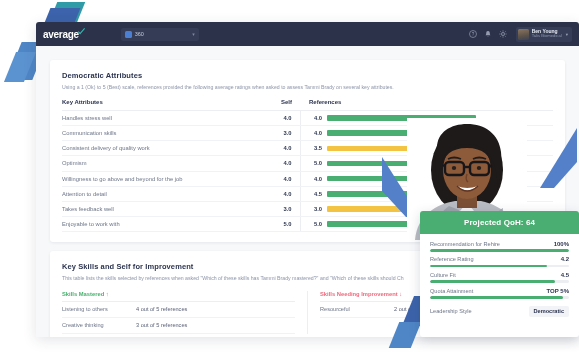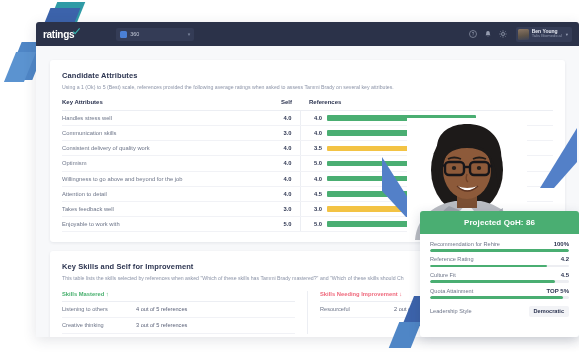--- a/index.html
+++ b/index.html
@@ -187,21 +187,21 @@
     <div class="para" style="left:52px;top:2px;width:28px;height:26px;background:#2f9ba6;"></div>
     <div class="para" style="left:44px;top:8px;width:30px;height:32px;background:#3c63ab;"></div>
     <div class="para" style="left:14px;top:42px;width:26px;height:38px;background:#4f86c6;"></div>
     <div class="para" style="left:10px;top:52px;width:20px;height:30px;background:#5b93d0;"></div>
   </div>
 
   <div class="window">
 
     <div class="topbar">
       <div class="logo">
-        <span>ratings</span>
+        <span>average</span>
         <svg class="tick" viewBox="0 0 10 10">
           <path d="M0.5 5 L3 8 L9.5 0.5" fill="none" stroke="#35b6b0" stroke-width="1.6"></path>
         </svg>
       </div>
 
       <div class="selector">
         <span class="sel-icon"></span>
         <span class="sel-label">360</span>
         <span class="sel-caret">▾</span>
       </div>
@@ -236,21 +236,21 @@
             <div class="user-org">Talis Biomedical</div>
           </div>
           <span class="user-caret">▾</span>
         </div>
       </div>
     </div>
 
     <div class="content">
 
       <div class="card">
-        <div class="card-title">Candidate Attributes</div>
+        <div class="card-title">Democratic Attributes</div>
         <div class="card-sub">Using a 1 (Ok) to 5 (Best) scale, references provided the following average ratings when asked to assess Tammi Brady on several key attributes.</div>
 
         <table class="attr">
           <thead>
             <tr>
               <th>Key Attributes</th>
               <th class="num">Self</th>
               <th class="refs" colspan="2">References</th>
             </tr>
           </thead>
@@ -416,21 +416,21 @@
 
         <path d="M60 56 Q58 62 61 64" stroke="#6e4128" stroke-width="1.4" fill="none"></path>
 
         <path d="M50 68 Q60 77 71 68 Q60 72 50 68 Z" fill="#ffffff"></path>
         <path d="M50 68 Q60 78 71 68" stroke="#5e3421" stroke-width="1.3" fill="none"></path>
       </g>
     </svg>
   </div>
 
   <div class="qoh">
-    <div class="qoh-head">Projected QoH: 86</div>
+    <div class="qoh-head">Projected QoH: 64</div>
     <div class="qoh-body">
       <div id="qoh-metrics">
           <div class="qoh-row">
             <div class="qoh-line">
               <span class="qoh-label">Recommendation for Rehire</span>
               <span class="qoh-val">100%</span>
             </div>
             <div class="qoh-track">
               <div class="qoh-fill" style="width: 100%;"></div>
             </div>

